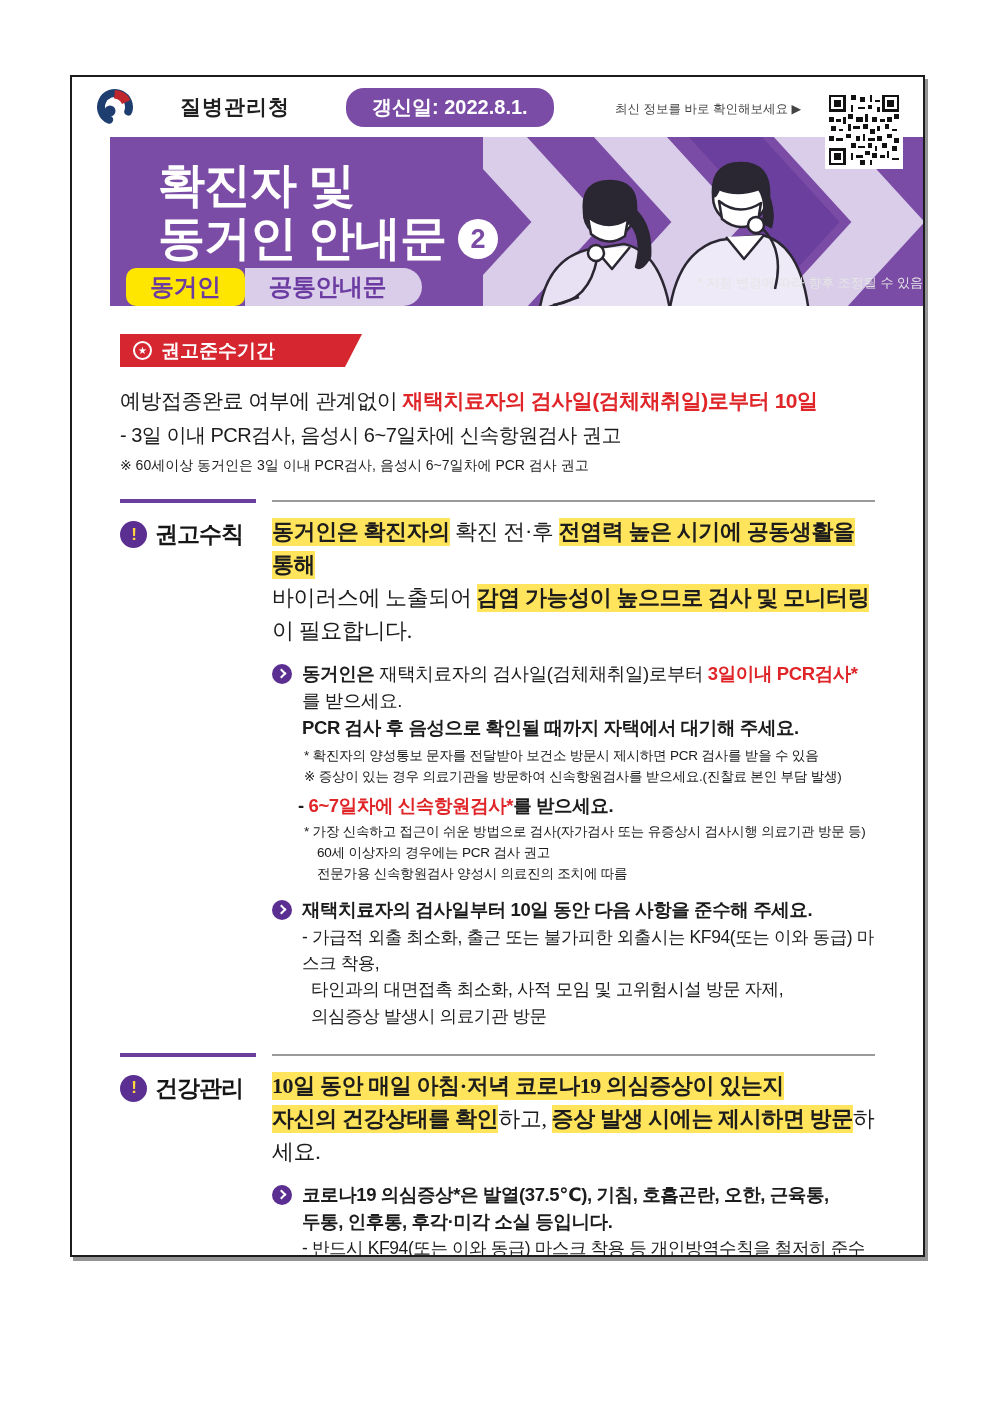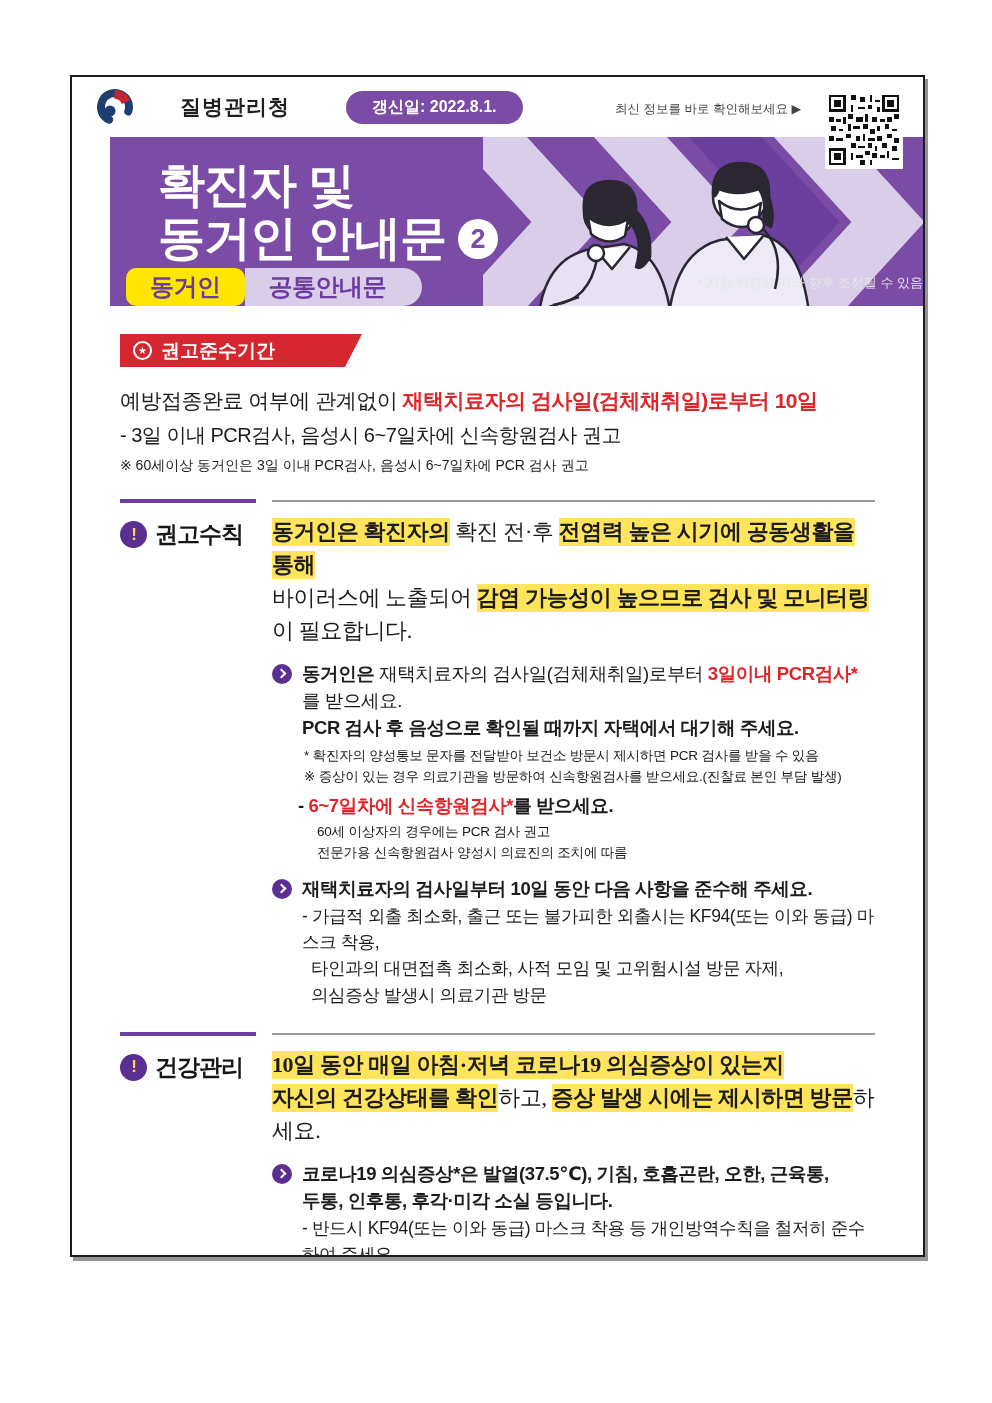--- a/index.html
+++ b/index.html
@@ -6,21 +6,21 @@
   body { background:#fff; font-family:"Liberation Sans","DejaVu Sans",sans-serif; }
   .page { position:relative; width:992px; height:1403px; background:#ffffff; overflow:hidden; }
   .card { position:absolute; left:70px; top:75px; width:855px; height:1182px;
           background:#fff; border:2px solid #1c1c1c; box-shadow:3px 4px 0 rgba(60,60,60,.55);
           overflow:hidden; }
 
   
   .header { position:relative; height:60px; display:flex; align-items:center; padding:0 24px; background:#fff;gap:36px; }
   .logo { width:38px; height:38px; display:inline-flex; }
   .agency { font-size:21px; font-weight:700; color:#1f1f1f; margin-left:10px; letter-spacing:1px; }
-  .badge { margin-left:20px; background:#7b4ca5; color:#fff; font-weight:800; font-size:16px;
+  .badge { margin-left:20px; background:#7b4ca5; color:#fff; font-weight:800; font-size:20px;
            padding:6px 26px; border-radius:18px; }
   .hint { position:absolute; right:122px; top:24px; font-size:12.5px; color:#444; }
   .qr { position:absolute; right:20px; top:14px; width:78px; height:78px; background:#fff;
         padding:4px; z-index:6; }
   .qr svg { width:100%; height:100%; }
 
   
   .banner { position:relative; height:169px; background:#7b4ca5; overflow:hidden;margin-left:38px; }
   .ill { position:absolute; right:0; top:0; width:440px; height:187px; }
   .title { position:relative; z-index:2; padding:22px 0 0 48px; color:#fff; font-weight:800;
@@ -185,20 +185,21 @@
           <div class="bullets">
             <div class="bullet">
               <span class="chev-ic"></span>
               <div class="b-text">
                 <div class="b-line"><span class="s-b">동거인은</span><span> 재택치료자의 검사일(검체채취일)로부터 </span><span class="s-rb">3일이내 PCR검사*</span><span>를 받으세요.</span></div>
                 <div class="b-line strong">PCR 검사 후 음성으로 확인될 때까지 자택에서 대기해 주세요.</div>
                 <div class="notes">
                   <div class="note-line">* 확진자의 양성통보 문자를 전달받아 보건소 방문시 제시하면 PCR 검사를 받을 수 있음</div>
                   <div class="note-line">※ 증상이 있는 경우 의료기관을 방문하여 신속항원검사를 받으세요.(진찰료 본인 부담 발생)</div>
                   <div class="dash-line"><span class="s-b">- </span><span class="s-rb">6~7일차에 신속항원검사*</span><span class="s-b">를 받으세요.</span></div>
+                  <div class="note-line">* 가장 신속하고 접근이 쉬운 방법으로 검사(자가검사 또는 유증상시 검사시행 의료기관 방문 등)</div>
                   <div class="note-line indent">60세 이상자의 경우에는 PCR 검사 권고</div>
                   <div class="note-line indent">전문가용 신속항원검사 양성시 의료진의 조치에 따름</div>
                 </div>
               </div>
             </div>
             <div class="bullet">
               <span class="chev-ic"></span>
               <div class="b-text">
                 <div class="b-line strong">재택치료자의 검사일부터 10일 동안 다음 사항을 준수해 주세요.</div>
                 <div class="sub-line">- 가급적 외출 최소화, 출근 또는 불가피한 외출시는 KF94(또는 이와 동급) 마스크 착용,</div>

